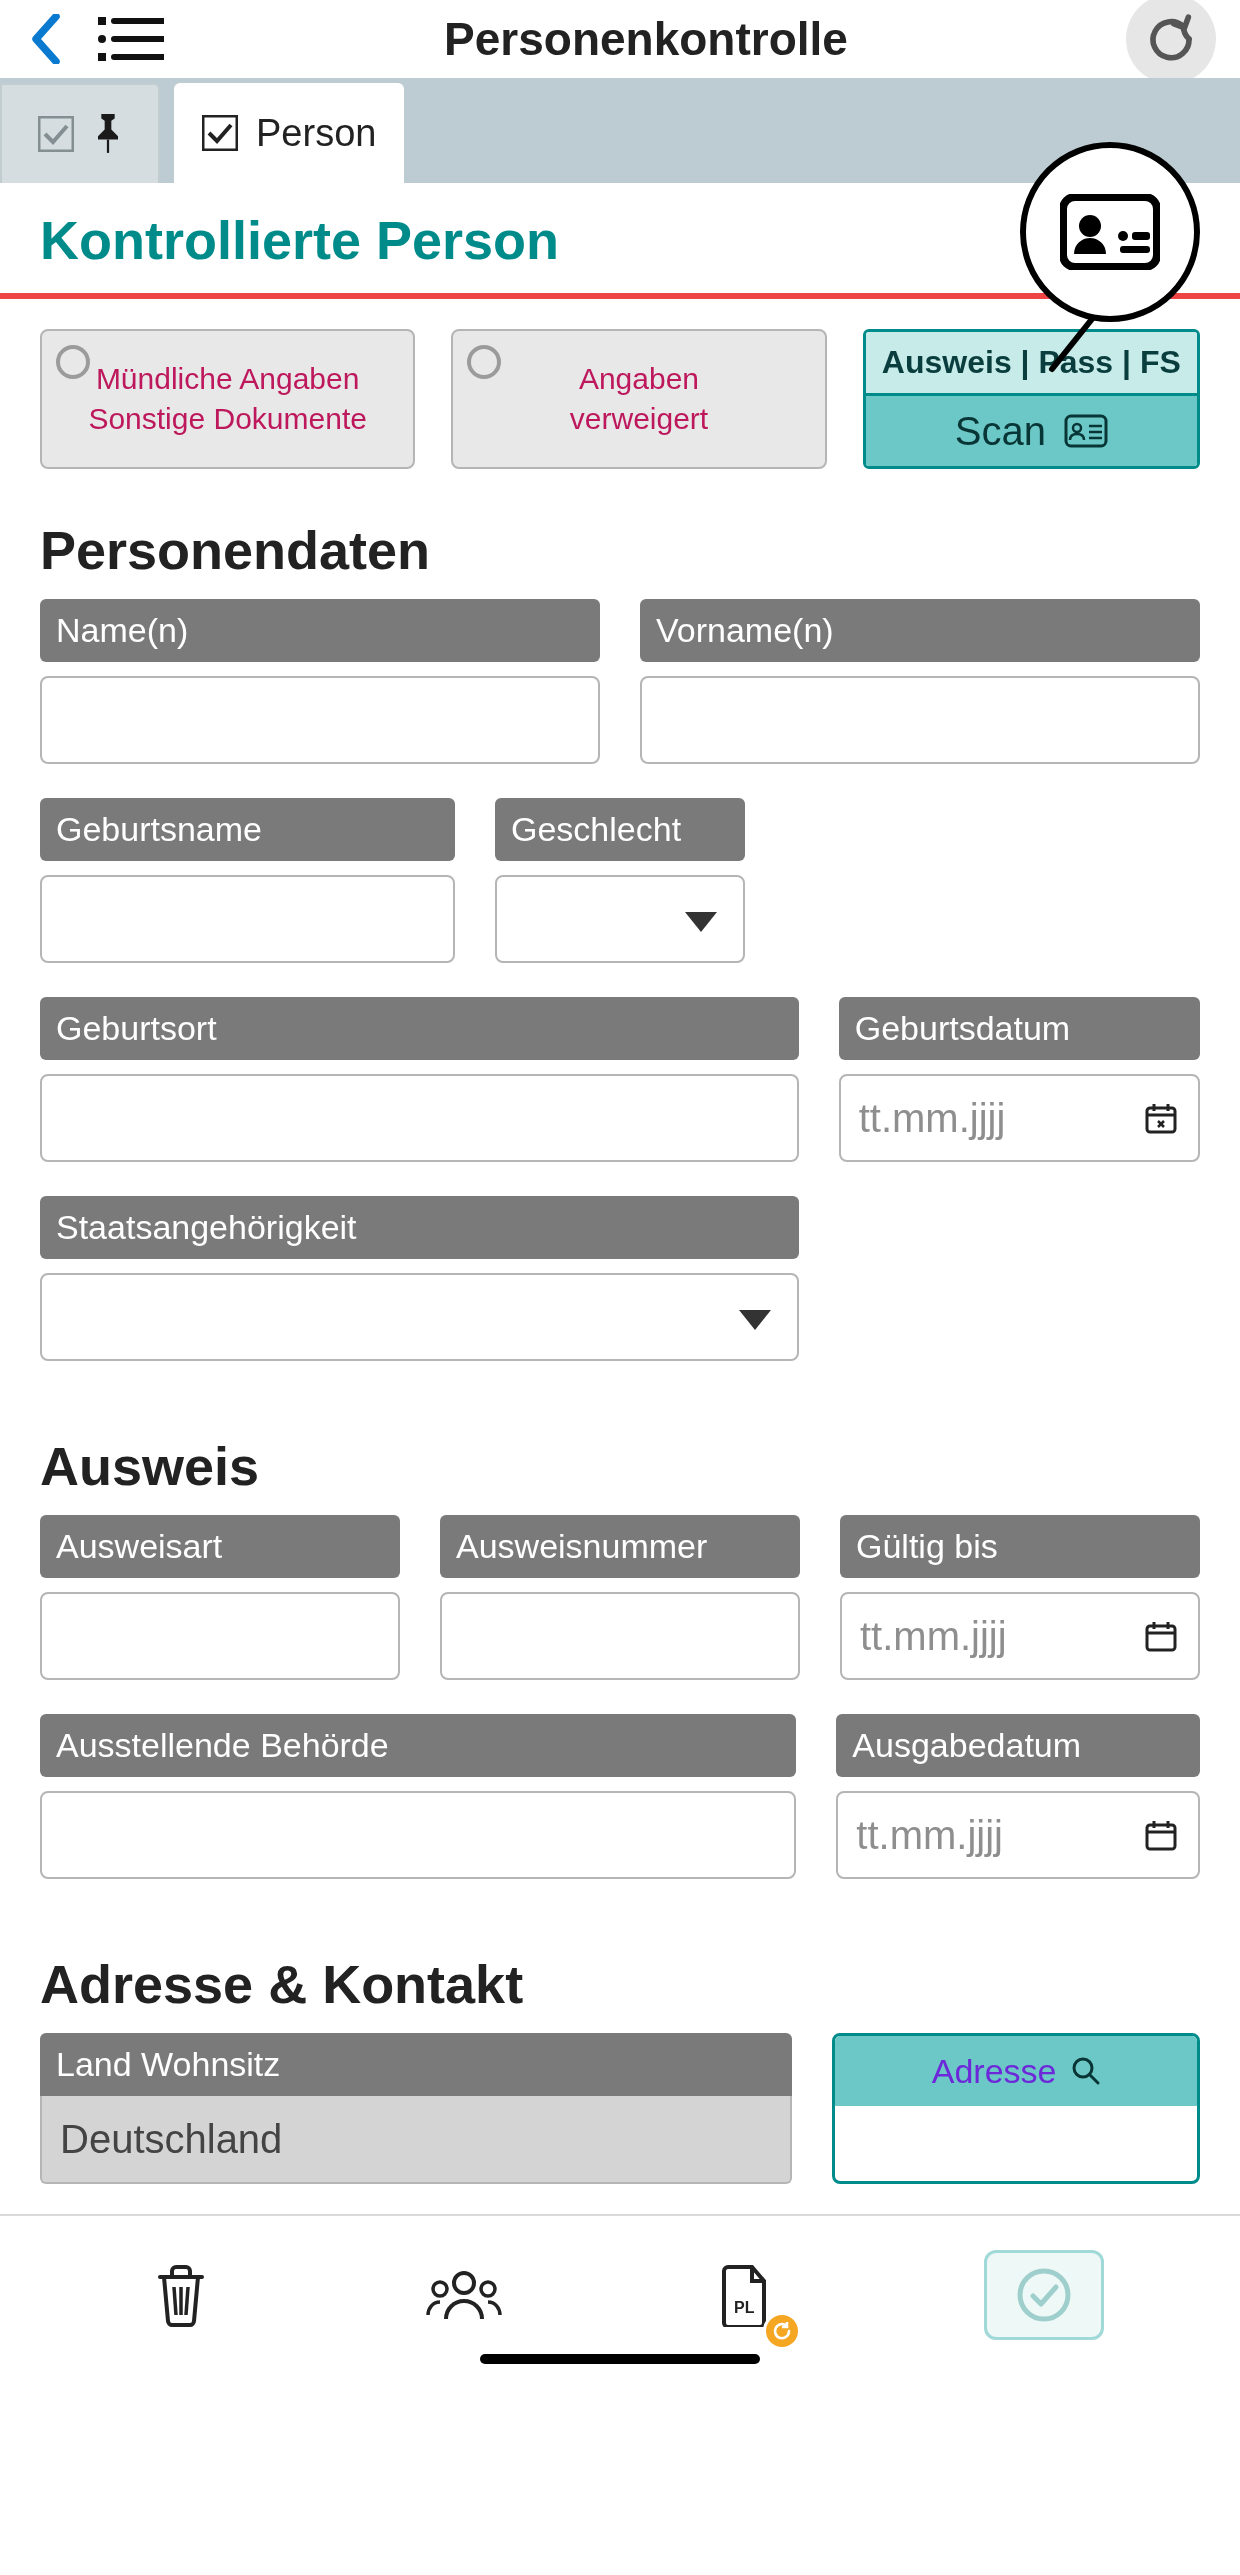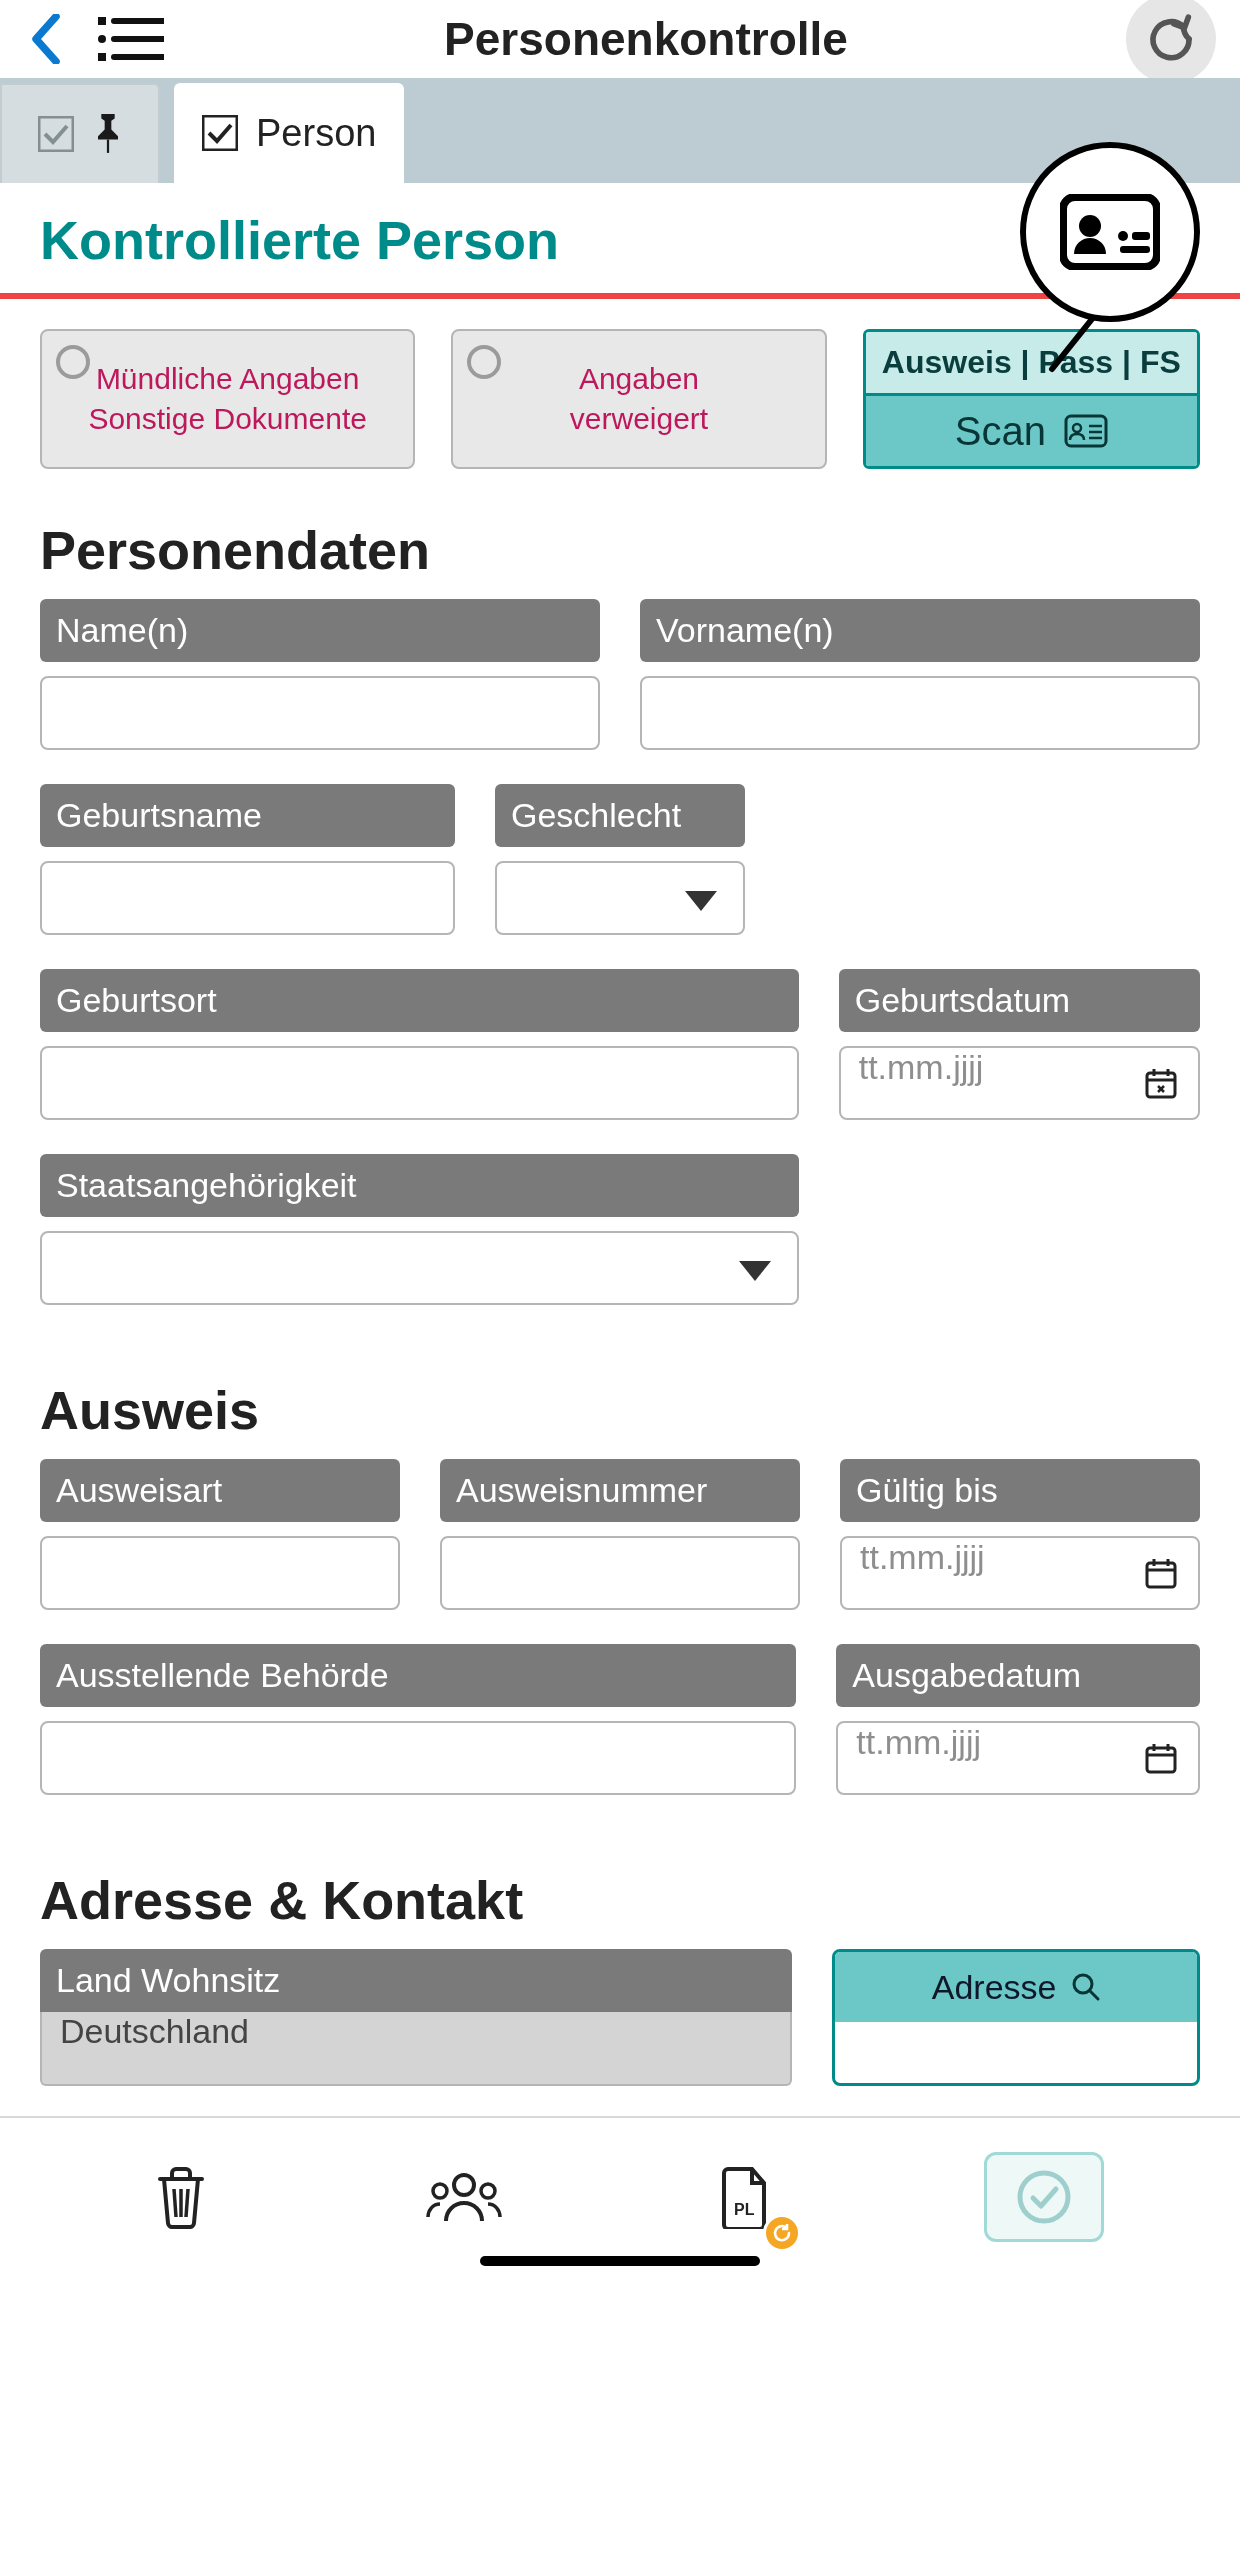--- a/index.html
+++ b/index.html
@@ -48,31 +48,31 @@
   .scan-box{flex:1;display:flex;flex-direction:column;border:3px solid var(--teal);border-radius:6px;overflow:hidden;}
   .scan-top{flex:0 0 64px;background:var(--teal-xlight);display:flex;align-items:center;justify-content:center;font-size:32px;font-weight:600;color:#0a3d3d;border-bottom:3px solid var(--teal);}
   .scan-bottom{flex:1;background:var(--teal-light);display:flex;align-items:center;justify-content:center;gap:18px;font-size:40px;color:#083535;}
 
   
   .form-area{padding:0 40px;}
   .row{display:flex;gap:40px;margin-bottom:34px;}
   .field{display:flex;flex-direction:column;}
   .f1{flex:1;}
   .lbl-bar{background:var(--grey-header);color:#fff;font-size:34px;padding:12px 16px;border-radius:6px;}
-  .input{height:74px;border:2px solid var(--grey-border);border-radius:8px;margin-top:14px;background:#fff;display:flex;padding:0 18px;font-size:34px;color:#444;position:relative;}
+  .input{height:88px;border:2px solid var(--grey-border);border-radius:8px;margin-top:14px;background:#fff;display:flex;align-items:center;padding:0 18px;font-size:40px;color:#444;position:relative;}
   .input.select::after{content:"";position:absolute;right:26px;top:50%;transform:translateY(-35%);border-left:16px solid transparent;border-right:16px solid transparent;border-top:20px solid #333;}
   .input.date .pl{color:#8e8e8e;}
   .input.date .cal{position:absolute;right:20px;top:50%;transform:translateY(-50%);}
   .input.readonly{background:#d4d4d4;margin-top:0;border-radius:0 0 6px 6px;border-top:none;}
   .lbl-bar.stack{border-radius:6px 6px 0 0;}
 
   
   .addr-btn{flex:1;display:flex;flex-direction:column;border:3px solid var(--teal);border-radius:8px;overflow:hidden;}
   .addr-top{flex:0 0 70px;background:var(--teal-xlight);display:flex;align-items:center;justify-content:center;font-size:34px;color:#063535;border-bottom:3px solid var(--teal);}
-  .addr-bottom{flex:0 0 70px;background:var(--teal-light);display:flex;align-items:center;justify-content:center;gap:14px;font-size:34px;color:#0f172a;}
+  .addr-bottom{flex:0 0 70px;background:var(--teal-light);display:flex;align-items:center;justify-content:center;gap:14px;font-size:34px;color:#6d28d9;}
 
   
   .bottombar{position:relative;height:160px;border-top:2px solid #d9d9d9;display:flex;align-items:center;justify-content:space-around;padding:0 40px;margin-top:30px;}
   .tb-btn{width:90px;height:90px;display:flex;align-items:center;justify-content:center;}
   .done-btn{width:120px;height:90px;border:3px solid var(--teal-lighter);background:#eef8f7;border-radius:12px;display:flex;align-items:center;justify-content:center;}
   .home-ind{position:absolute;bottom:10px;left:50%;transform:translateX(-50%);width:280px;height:10px;background:#000;border-radius:6px;}
   .sync-badge{position:absolute;right:-10px;bottom:-10px;width:38px;height:38px;border-radius:50%;background:#f5a623;border:3px solid #fff;display:flex;align-items:center;justify-content:center;}
 
   svg{display:block;}
 </style>

